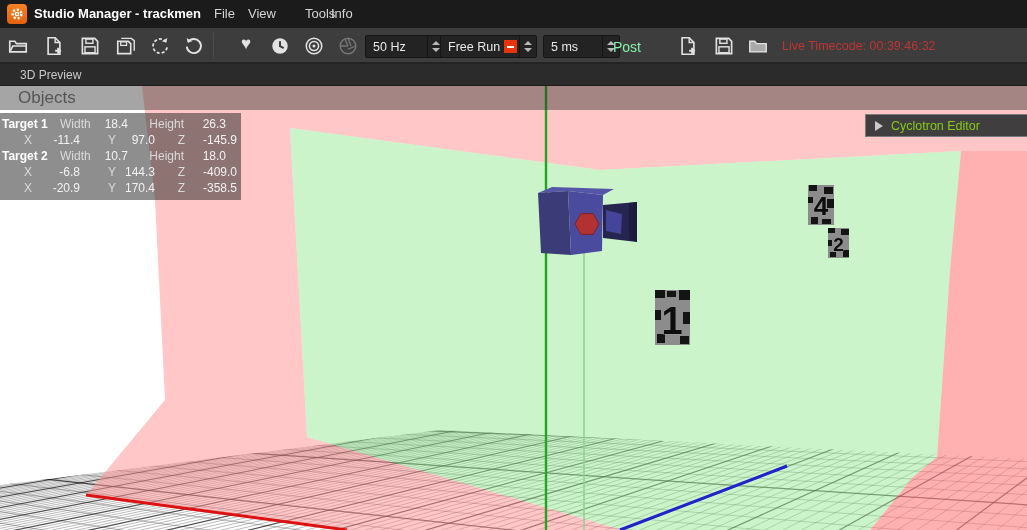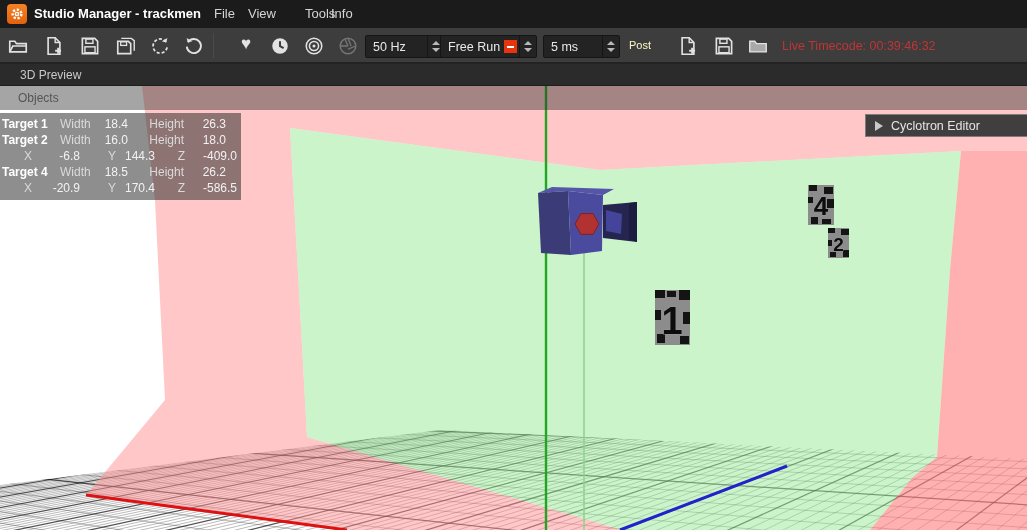--- a/index.html
+++ b/index.html
@@ -26,49 +26,49 @@
   .dd .spin{margin-left:auto;width:17px;align-self:stretch;border-left:1px solid #151515;
       display:flex;flex-direction:column;align-items:center;justify-content:center;gap:3px;}
   .spin i{width:0;height:0;border-left:4px solid transparent;border-right:4px solid transparent;}
   .spin .up{border-bottom:4px solid #b8b8b8;}
   .spin .dn{border-top:4px solid #b8b8b8;}
   #dd-freq{left:365px;width:80px}
   #dd-mode{left:440px;width:97px}
   #dd-delay{left:543px;width:77px}
   .badge{margin-left:auto;width:13px;height:13px;background:#e8330f;display:flex;align-items:center;justify-content:center;}
   .badge i{display:block;width:7px;height:2px;background:#fff;}
-  .postlbl{position:absolute;left:629px;top:11px;color:#fef9c3;font-size:11px;}
+  .postlbl{position:absolute;left:613px;top:11px;color:#86efac;font-size:14px;}
   .timecode{position:absolute;left:782px;top:11px;font-size:12.5px;color:#c03434;}
 
   
   .previewbar{position:absolute;left:0;top:64px;width:100%;height:22px;background:#2b2b2b;border-bottom:1px solid #1e1e1e;}
   .previewbar span{margin-left:20px;line-height:22px;font-size:12px;color:#c9c9c9;}
 
   
   .viewport{position:absolute;left:0;top:86px;width:1027px;height:444px;background:#fff;overflow:hidden;}
   #scene{position:absolute;left:0;top:0;}
 
   .objectsband{position:absolute;left:0;top:0;width:100%;height:24px;background:rgba(40,40,40,.42);}
-  .objectsband span{margin-left:18px;line-height:24px;font-size:12px;color:#555;}
+  .objectsband span{margin-left:18px;line-height:24px;font-size:17px;color:#555;}
 
   .targets{position:absolute;left:0;top:27px;width:241px;background:rgba(38,38,38,.52);padding:3px 4px 4px 0;color:#eee;}
   .trow{height:16px;line-height:16px;font-size:12px;white-space:nowrap;}
   .trow span,.trow b{display:inline-block;vertical-align:top;}
   .tn{width:58px;margin-left:2px;font-weight:bold;color:#fff;text-align:left;}
   .k{color:#dadada}.v{color:#f2f2f2;text-align:right}
   .kw{width:40px;text-align:left}.vw{width:28px;text-align:right}
   .kh{width:56px;text-align:right}.vh{width:42px;text-align:right}
   .xk{width:32px;text-align:right}.xv{width:48px;text-align:right}
   .yk{width:36px;text-align:right}.yv{width:39px;text-align:right}
   .zk{width:30px;text-align:right}.zv{width:52px;text-align:right}
 
   .cyclotron{position:absolute;left:865px;top:28px;width:170px;height:23px;background:rgba(56,56,56,.96);
              border:1px solid #7c7c7c;border-right:0;display:flex;align-items:center;cursor:pointer;}
   .cyclotron .tri{width:0;height:0;margin-left:9px;border-top:5px solid transparent;border-bottom:5px solid transparent;border-left:8px solid #c9c9c9;}
-  .cyclotron span.lbl{margin-left:8px;font-size:12.5px;color:#e5e5e5;}
+  .cyclotron span.lbl{margin-left:8px;font-size:12.5px;color:#84cc16;}
 </style>
 </head>
 <body>
 
 <div id="app">
 
   <div class="titlebar">
     <div class="appicon">
       <svg width="16" height="16" viewBox="0 0 20 20">
         <circle cx="10" cy="10" r="5.4" fill="none" stroke="#fff" stroke-width="3.1" stroke-dasharray="2.7 2.2"></circle>
@@ -379,24 +379,24 @@
         <text x="17" y="44" text-anchor="middle" font-size="38" font-weight="bold" fill="#0c0c0c" stroke="#9b9b9b" stroke-width="1" paint-order="stroke">1</text>
       </g>
     </svg>
 
     <div class="objectsband">
       <span>Objects</span>
     </div>
 
     <div class="targets">
       <div class="trow"><b class="tn">Target 1</b><span class="k kw">Width</span><span class="v vw">18.4</span><span class="k kh">Height</span><span class="v vh">26.3</span></div>
-      <div class="trow"><b class="tn">Target 2</b><span class="k kw">Width</span><span class="v vw">16.0</span><span class="k kh">Height</span><span class="v vh">18.0</span></div>
+      <div class="trow"><span class="k xk">X</span><span class="v xv">-11.4</span><span class="k yk">Y</span><span class="v yv">97.0</span><span class="k zk">Z</span><span class="v zv">-145.9</span></div>
+      <div class="trow"><b class="tn">Target 2</b><span class="k kw">Width</span><span class="v vw">10.7</span><span class="k kh">Height</span><span class="v vh">18.0</span></div>
       <div class="trow"><span class="k xk">X</span><span class="v xv">-6.8</span><span class="k yk">Y</span><span class="v yv">144.3</span><span class="k zk">Z</span><span class="v zv">-409.0</span></div>
-      <div class="trow"><b class="tn">Target 4</b><span class="k kw">Width</span><span class="v vw">18.5</span><span class="k kh">Height</span><span class="v vh">26.2</span></div>
-      <div class="trow"><span class="k xk">X</span><span class="v xv">-20.9</span><span class="k yk">Y</span><span class="v yv">170.4</span><span class="k zk">Z</span><span class="v zv">-586.5</span></div>
+      <div class="trow"><span class="k xk">X</span><span class="v xv">-20.9</span><span class="k yk">Y</span><span class="v yv">170.4</span><span class="k zk">Z</span><span class="v zv">-358.5</span></div>
     </div>
 
     <div class="cyclotron">
       <span class="tri"></span>
       <span class="lbl">Cyclotron Editor</span>
     </div>
   </div>
 </div>
 
 </body></html>

